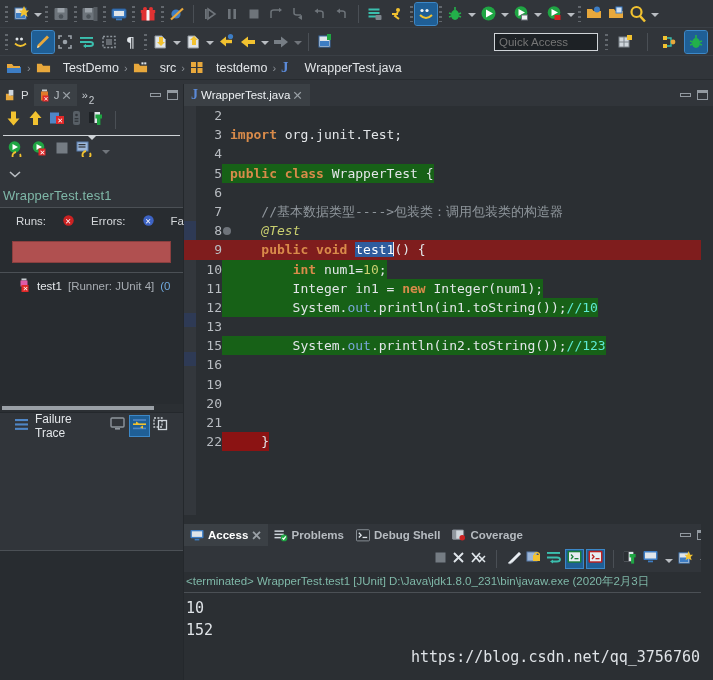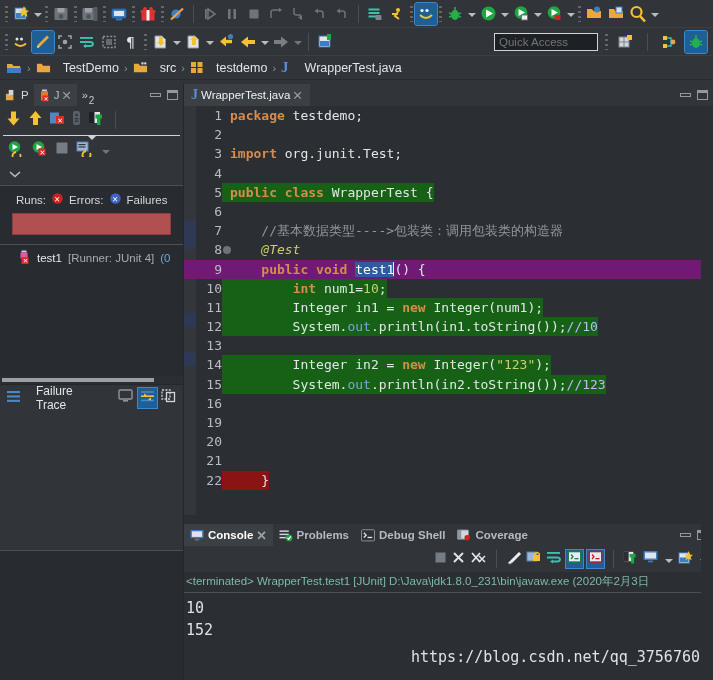--- a/index.html
+++ b/index.html
@@ -57,54 +57,54 @@
   .ju-toolbar2{ height:26px; display:flex; align-items:center; gap:7px; padding:0 7px;
                 background:#31353a;}
   .hrule{ height:1px; background:#cfd3d7; margin:1px 3px; position:relative;}
   .hrule:after{ content:""; position:absolute; left:50%; top:0; margin-left:-5px;
                 border-left:5px solid transparent;border-right:5px solid transparent;
                 border-top:5px solid #cfd3d7;}
   .chev-row{ height:22px; display:flex; align-items:center; padding-left:8px;}
 
   .ju-title{ padding:3px 4px 4px 3px; font-size:13px; color:#7fb8a8; letter-spacing:.2px;}
   .ju-counts{ background:#282c30; border-top:1px solid #4b5055; padding:7px 6px 9px 6px;}
-  .counts-row{ font-size:11.5px; color:#d6d9dc; display:flex; align-items:center; gap:6px;
-               padding:0 2px 7px 10px;}
+  .counts-row{ font-size:11.5px; color:#d6d9dc; display:flex; gap:17px;
+               padding:0 2px 13px 10px;}
   .bar{ height:22px; background:#b05050; border:1px solid #8b3f3f; margin:0 6px;}
   .ju-tree{ background:#282c30; border-top:1px solid #4b5055; height:140px; overflow:hidden;
             position:relative;}
   .tree-row{ display:flex; align-items:center; gap:6px; padding:5px 4px 4px 18px;
              font-size:11.5px; white-space:nowrap; }
   .tree-row .nm{ color:#e6e9ec;} .tree-row .rn{ color:#a7acb2;} .tree-row .tm{ color:#6fa8dc;}
   .ju-hscroll{ position:absolute; left:0; right:0; bottom:0; height:8px; background:#2b2f33;}
   .ju-hscroll i{ position:absolute; left:2px; top:2px; width:152px; height:4px; background:#9aa0a6;}
 
-  .ft-bar{ height:26px; display:flex; align-items:center; gap:15px; padding:0 6px;
+  .ft-bar{ height:26px; display:flex; align-items:center; gap:6px; padding:0 14px;
            background:#31353a; border-top:1px solid #24282c;}
   .ft-bar .lbl{ font-size:12px; color:#e3e6e9; }
 
   
   #editor{ position:absolute; left:0; right:0; top:22px; height:418px; background:#2b2f33;
            overflow:hidden;}
   .ed-ann{ position:absolute; left:0; top:0; width:12px; height:100%; background:#33373c;}
   .ed-ann .mk{ position:absolute; left:0; width:12px; height:14px; background:#2e3a55;}
   .code{ position:absolute; left:0; top:0; right:0;
          font-family:"DejaVu Sans Mono", monospace; font-size:13px; line-height:19.2px;}
   .ln{ position:relative; height:19.2px; white-space:pre; }
   .gut{ display:inline-block; width:38px; text-align:right; color:#b9bdc2;
         font-family:"DejaVu Sans Mono", monospace; }
   .bp{ position:absolute; left:39px; top:6px; width:8px;height:8px;border-radius:50%;
        background:#6e737a; }
   .txt{ display:inline-block; padding-left:8px; }
   .hi-g{ background:#176117; }
   .hi-r{ background:#8b1313; }
-  .hi-cur{ background:#701a75; }
+  .hi-cur{ background:#7f1d1d; }
   .kw{ color:#d98b4a; font-weight:bold;}
   .cm{ color:#8f969c;}
-  .cmg{ color:#c4b5fd;}
+  .cmg{ color:#5eead4;}
   .cmr{ color:#cfa8a8;}
   .str{ color:#c9cf6f;}
   .num{ color:#c9cf6f;}
   .pl{ color:#e3e6e9;}
   .fl{ color:#7aa6d8;text-align:center;}
   .ann{ color:#c9cf6f;font-style:italic;}
   .sel{ background:#2f5c9e; color:#fff;}
   .caretbar{ display:inline-block; width:1px; height:14px; background:#e8eaec;
              vertical-align:-2px; margin-left:-1px;}
   .ed-vscroll{ position:absolute; right:0; top:0; width:12px; height:100%; background:#2b2f33;}
@@ -564,20 +564,21 @@
     </div>
 
     <div class="chev-row">
       <span class="ico">
         <svg width="14" height="10" viewBox="0 0 14 10">
           <polyline points="2,3 7,7.5 12,3" fill="none" stroke="#b9bdc2" stroke-width="1.6"></polyline>
         </svg>
       </span>
     </div>
 
+    <div class="ju-title">WrapperTest.test1</div>
 
     <div class="ju-counts">
       <div class="counts-row">
         <span>Runs:</span>
         <span class="ico">
           <svg width="11" height="11" viewBox="0 0 11 11">
             <circle cx="5.5" cy="5.5" r="5.2" fill="#cc2222"></circle>
             <text x="2" y="8.6" font-size="7.5" fill="#fff" font-family="DejaVu Sans, sans-serif">✕</text>
           </svg>
         </span>
@@ -663,34 +664,32 @@
     </div>
 
     <div id="editor">
       <div class="ed-ann">
         <div class="mk" style="top:115px"></div>
         <div class="mk" style="top:129px"></div>
         <div class="mk" style="top:207px"></div>
         <div class="mk" style="top:246px"></div>
       </div>
       <div class="code" id="code-lines">
-          <div class="ln"><span class="gut">1</span><span class="txt"><span class="kw">package</span><span class="pl"> testdemo;</span></span></div>
           <div class="ln"><span class="gut">2</span><span class="txt"></span></div>
           <div class="ln"><span class="gut">3</span><span class="txt"><span class="kw">import</span><span class="pl"> org.junit.Test;</span></span></div>
           <div class="ln"><span class="gut">4</span><span class="txt"></span></div>
           <div class="ln"><span class="gut">5</span><span class="txt hi-g"><span class="kw">public</span><span class="pl"> </span><span class="kw">class</span><span class="pl"> WrapperTest {</span></span></div>
           <div class="ln"><span class="gut">6</span><span class="txt"></span></div>
           <div class="ln"><span class="gut">7</span><span class="txt"><span class="cm">    //基本数据类型----&gt;包装类：调用包装类的构造器</span></span></div>
           <div class="ln"><span class="gut">8</span><span class="bp"></span><span class="txt"><span class="ann">    @Test</span></span></div>
           <div class="ln hi-cur"><span class="gut">9</span><span class="txt"><span class="pl">    </span><span class="kw">public</span><span class="pl"> </span><span class="kw">void</span><span class="pl"> </span><span class="sel">test1</span><span class="caretbar"></span><span class="pl">() {</span></span></div>
           <div class="ln"><span class="gut">10</span><span class="txt hi-g"><span class="pl">        </span><span class="kw">int</span><span class="pl"> num1=</span><span class="num">10</span><span class="pl">;</span></span></div>
           <div class="ln"><span class="gut">11</span><span class="txt hi-g"><span class="pl">        Integer in1 = </span><span class="kw">new</span><span class="pl"> Integer(num1);</span></span></div>
           <div class="ln"><span class="gut">12</span><span class="txt hi-g"><span class="pl">        System.</span><span class="fl">out</span><span class="pl">.println(in1.toString());</span><span class="cmg">//10</span></span></div>
           <div class="ln"><span class="gut">13</span><span class="txt"></span></div>
-          <div class="ln"><span class="gut">14</span><span class="txt hi-g"><span class="pl">        Integer in2 = </span><span class="kw">new</span><span class="pl"> Integer(</span><span class="str">"123"</span><span class="pl">);</span></span></div>
           <div class="ln"><span class="gut">15</span><span class="txt hi-g"><span class="pl">        System.</span><span class="fl">out</span><span class="pl">.println(in2.toString());</span><span class="cmg">//123</span></span></div>
           <div class="ln"><span class="gut">16</span><span class="txt"></span></div>
           <div class="ln"><span class="gut">19</span><span class="txt"></span></div>
           <div class="ln"><span class="gut">20</span><span class="txt"></span></div>
           <div class="ln"><span class="gut">21</span><span class="txt"></span></div>
           <div class="ln"><span class="gut">22</span><span class="txt hi-r"><span class="pl">    }</span></span></div>
         </div>
       <div class="ed-vscroll"></div>
       <div class="ed-hscroll"></div>
     </div>
@@ -698,21 +697,21 @@
     <div id="console">
       <div class="cs-tabs">
         <div class="tab active" style="padding:0 6px">
           <span class="ico">
             <svg width="14" height="13" viewBox="0 0 15 14" style="vertical-align:-2px">
               <rect x="0.5" y="1" width="14" height="9" rx="1" fill="#3d7dc4"></rect>
               <rect x="2" y="2.5" width="11" height="6" fill="#dfe5ea"></rect>
               <rect x="5" y="10.6" width="5" height="1.7" fill="#3d7dc4"></rect>
             </svg>
           </span>
-          <span>Console</span>
+          <span>Access</span>
           <span class="x">✕</span>
         </div>
         <div class="tab" style="padding:0 6px">
           <span class="ico">
             <svg width="14" height="13" viewBox="0 0 15 14" style="vertical-align:-2px">
               <rect x="0.5" y="1.5" width="10" height="1.6" fill="#cfd6dc"></rect>
               <rect x="0.5" y="5" width="10" height="1.6" fill="#cfd6dc"></rect>
               <rect x="0.5" y="8.5" width="7" height="1.6" fill="#cfd6dc"></rect>
               <circle cx="10.8" cy="9.6" r="3.6" fill="#1fa543"></circle>
               <polyline points="9,9.6 10.4,11 12.6,8" fill="none" stroke="#fff" stroke-width="1.3"></polyline>

